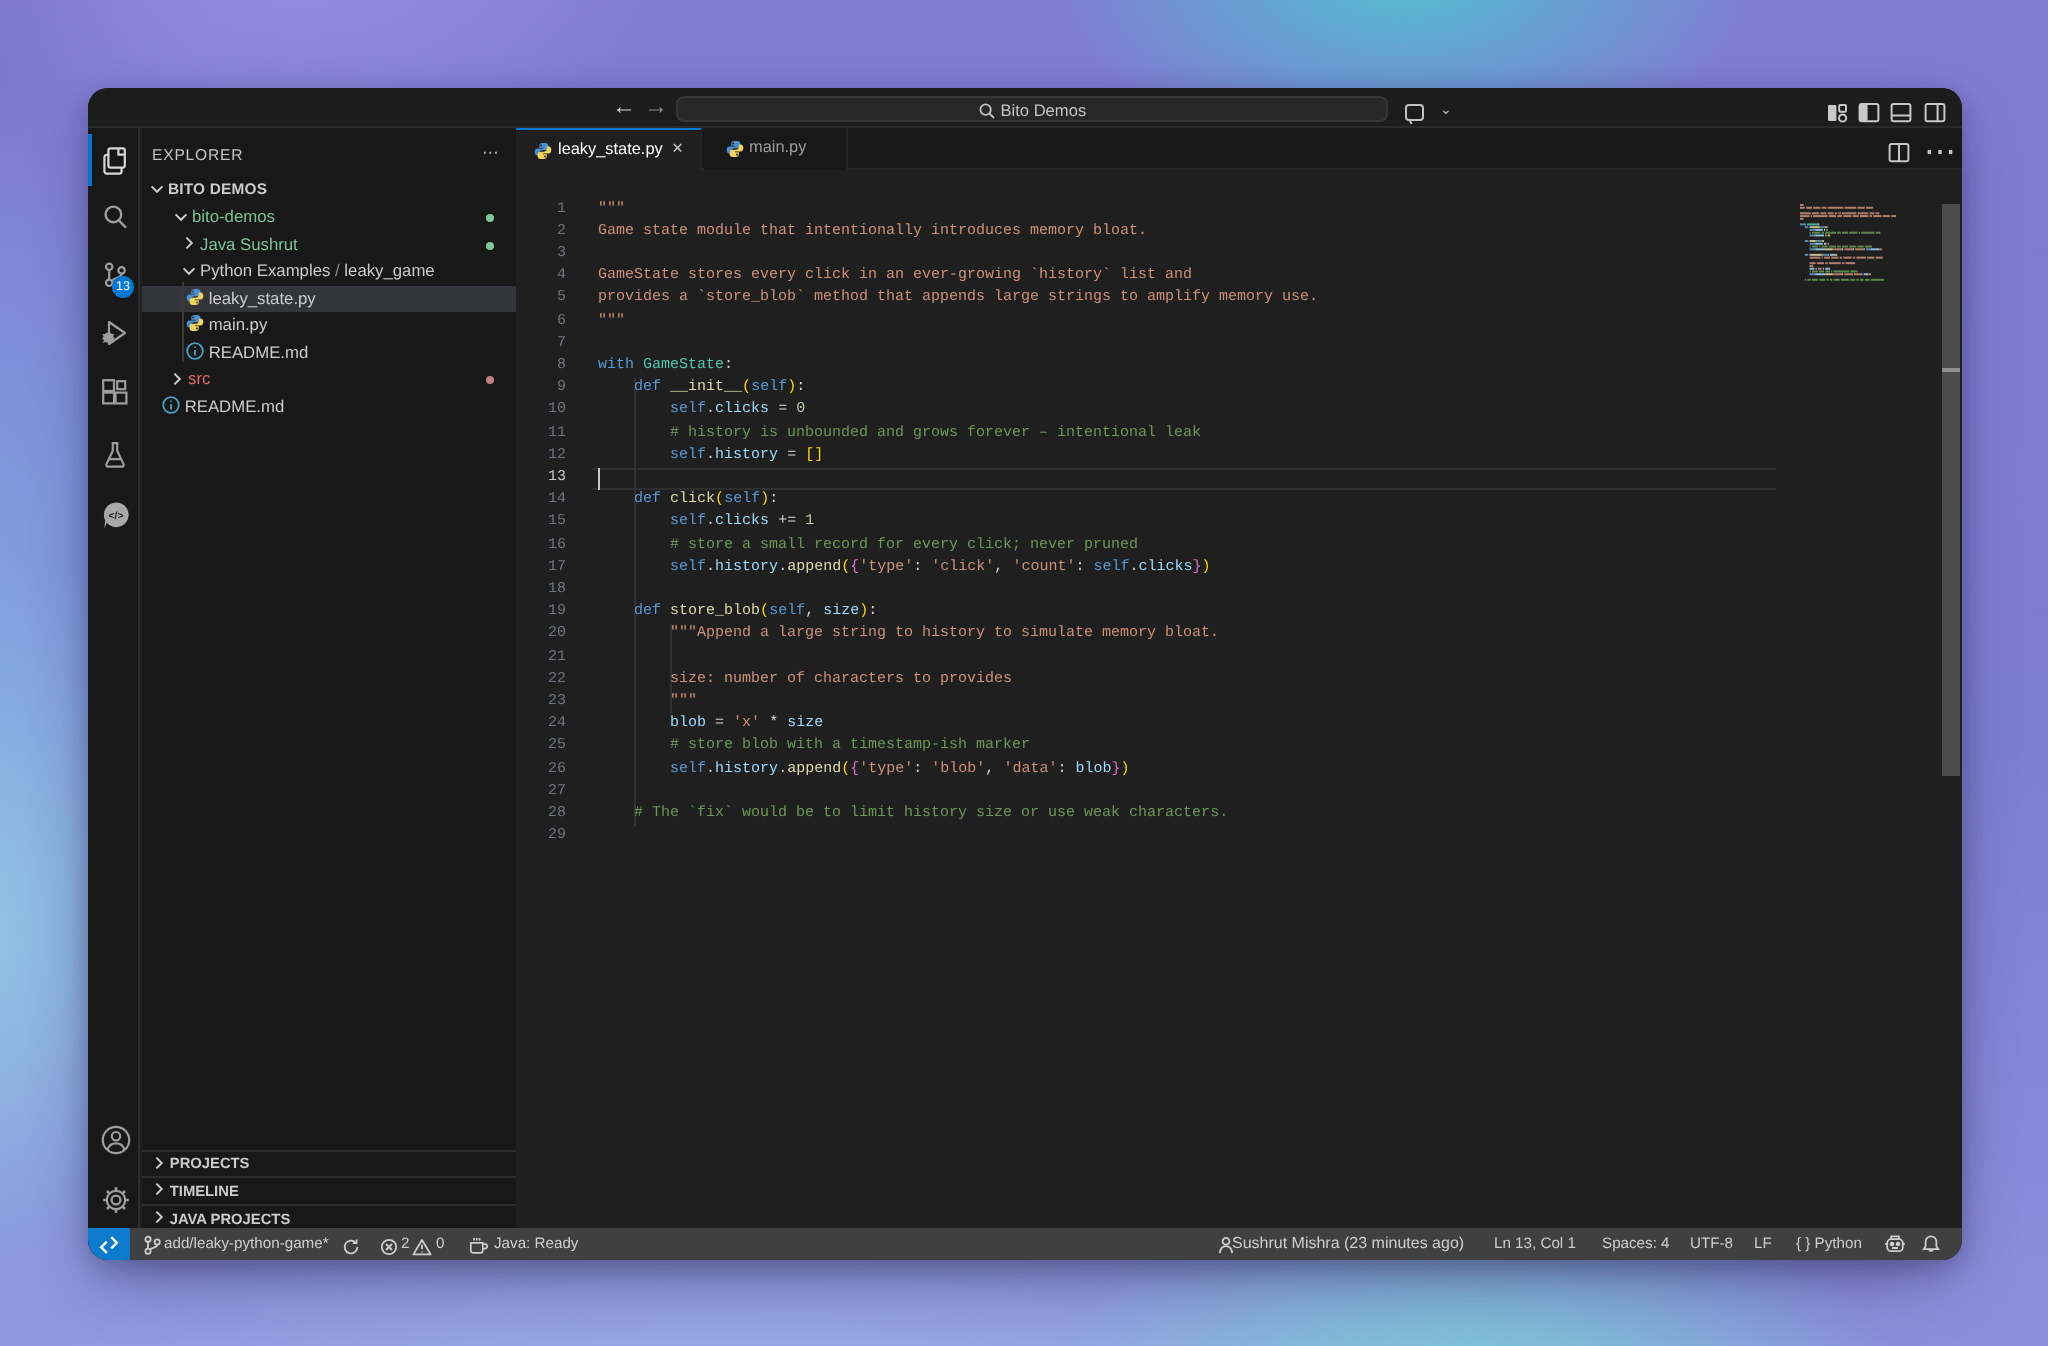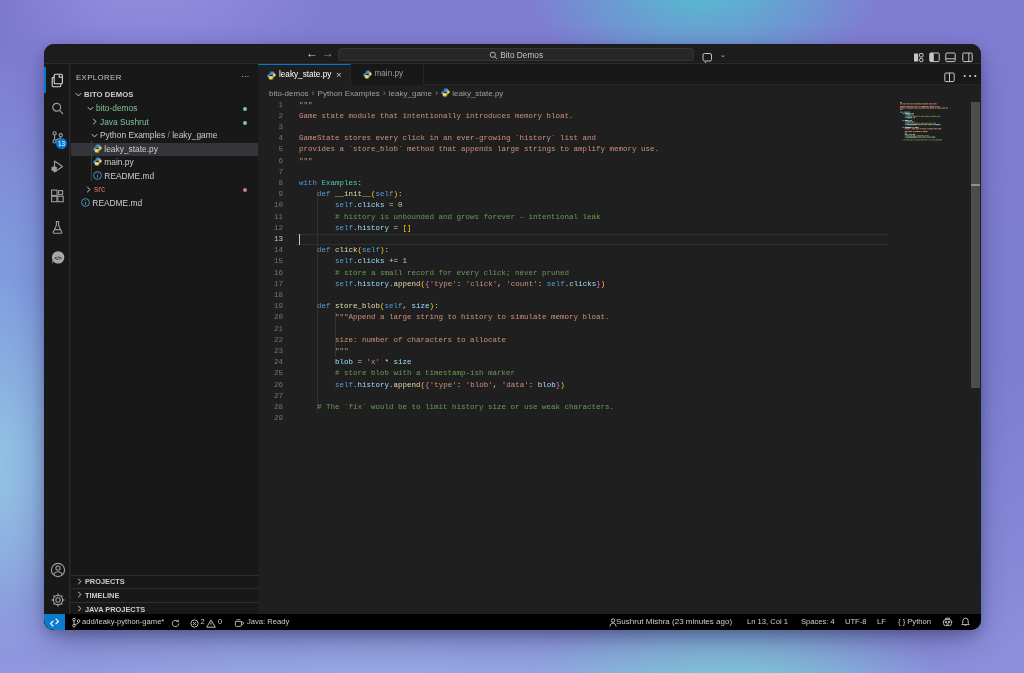--- a/index.html
+++ b/index.html
@@ -13,21 +13,21 @@
  radial-gradient(300px 300px at -20px 280px, rgba(128,165,225,.85), rgba(128,165,225,0) 72%),
  radial-gradient(200px 140px at -30px -30px, rgba(115,110,198,.9), rgba(115,110,198,0) 75%),
  linear-gradient(to bottom, #807cd2 0%, #7c7ed2 55%, #8b8edb 100%)}
 .win{position:absolute;left:44px;top:44px;width:937px;height:586px;border-radius:10px;background:#1f1f1f;
  box-shadow:0 14px 34px -8px rgba(25,25,60,.42), 0 4px 12px rgba(25,25,60,.25);overflow:hidden}
 .tbar{position:absolute;left:0;top:0;width:100%;height:20px;background:#1c1c1c;border-bottom:1px solid #2a2a2a}
 .cc{position:absolute;left:294px;top:4px;width:356px;height:13px;background:#272727;border:1px solid #363636;border-radius:4px;
  color:#c2c2c2;font-size:8.3px;text-align:center;line-height:12px}
 .navarr{position:absolute;top:1.5px;color:#d0d0d0;font-size:12px}
 .ticon{position:absolute;top:5px}
-.statusbar{position:absolute;left:0;bottom:0;width:100%;height:16px;background:#000000;color:#cecece;font-size:7.6px}
+.statusbar{position:absolute;left:0;bottom:0;width:100%;height:16px;background:#404040;color:#cecece;font-size:7.6px}
 .statusbar .it{position:absolute;top:0;height:16px;line-height:16px;white-space:nowrap}
 .remote{position:absolute;left:0;top:0;width:20.5px;height:16px;background:#0c7bce;border-radius:0 0 0 10px}
 .abar{position:absolute;left:0;top:20px;width:26px;height:550px;background:#181818;border-right:1px solid #2b2b2b}
 .abar .ai{position:absolute;left:5.5px}
 .sbar{position:absolute;left:27px;top:20px;width:187px;height:550px;background:#181818;color:#cccccc;font-size:8.4px}
 .row{position:absolute;left:0;width:100%;height:13.6px;line-height:13.6px;white-space:nowrap}
 .grn{color:#7ec49a}.red{color:#e46962}
 .dot{position:absolute;width:4px;height:4px;border-radius:50%;top:5px;left:172px}
 .editor{position:absolute;left:214px;top:20px;width:723px;height:550px;background:#1f1f1f}
 .tabs{position:absolute;left:0;top:0;width:100%;height:21px;background:#181818;border-bottom:1px solid #252525}
@@ -217,24 +217,20 @@
           </svg></span>
         <span style="position:absolute;left:23px;top:4.5px">main.py</span>
       </div>
       <span style="position:absolute;left:686px;top:5px"><svg width="11" height="11" viewBox="0 0 11 11" style="">
           <g fill="none" stroke="#c5c5c5" stroke-width="1">
             <rect x="0.8" y="1" width="9.4" height="8.6" rx="1"></rect>
             <path d="M5.5 1 L5.5 9.6"></path>
           </g>
         </svg></span>
       <span style="position:absolute;left:704px;top:2px;color:#c5c5c5;letter-spacing:1px">⋯</span>
-      <div class="bcrumb"><span style="margin-left:11px">bito-demos</span><span class="chv">›</span><span>Python Examples</span><span class="chv">›</span><span>leaky_game</span><span class="chv">›</span><svg width="9" height="9" viewBox="0 0 9 9" style="vertical-align:-1px">
-          <path d="M4.35 0.5 C3.1 0.5 2.6 1.1 2.6 2 L2.6 2.9 L4.55 2.9 L4.55 3.3 L1.7 3.3 C0.8 3.3 0.35 4 0.35 5 C0.35 6 0.8 6.7 1.7 6.7 L2.6 6.7 L2.6 5.6 C2.6 4.7 3.3 4.1 4.15 4.1 L6 4.1 C6.7 4.1 7.2 3.5 7.2 2.8 L7.2 2 C7.2 1.1 6.6 0.5 5.8 0.5 Z M3.5 1.3 A0.45 0.45 0 1 1 3.5 2.2 A0.45 0.45 0 0 1 3.5 1.3 Z" fill="#4a8fd0"></path>
-          <path d="M4.65 8.5 C5.9 8.5 6.4 7.9 6.4 7 L6.4 6.1 L4.45 6.1 L4.45 5.7 L7.3 5.7 C8.2 5.7 8.65 5 8.65 4 C8.65 3 8.2 2.3 7.3 2.3 L6.4 2.3 L6.4 3.4 C6.4 4.3 5.7 4.9 4.85 4.9 L3 4.9 C2.3 4.9 1.8 5.5 1.8 6.2 L1.8 7 C1.8 7.9 2.4 8.5 3.2 8.5 Z M5.5 7.7 A0.45 0.45 0 1 1 5.5 6.8 A0.45 0.45 0 0 1 5.5 7.7 Z" fill="#f0d35f"></path>
-        </svg> <span>leaky_state.py</span></div>
     </div>
 <div style="position:absolute;left:214px;top:36px;width:723px;height:514px;overflow:hidden">
       <div style="position:absolute;left:38px;top:154.0px;width:592px;height:11.2px;border-top:1px solid #2f2f2f;border-bottom:1px solid #2f2f2f"></div>
       <div class="ig" style="left:59px;top:109.2px;height:224.0px"></div>
       <div class="ig" style="left:77px;top:232.4px;height:44.8px"></div>
       <div class="gut" style="top:19.6px">1
 2
 3
 4
 5
@@ -262,35 +258,35 @@
 27
 28
 29</div>
       <div class="code" style="top:19.6px"><span style="color:#ce9178">"""</span>
 <span style="color:#ce9178">Game state module that intentionally introduces memory bloat.</span>
 
 <span style="color:#ce9178">GameState stores every click in an ever-growing `history` list and</span>
 <span style="color:#ce9178">provides a `store_blob` method that appends large strings to amplify memory use.</span>
 <span style="color:#ce9178">"""</span>
 
-<span style="color:#569cd6">with</span><span style="color:#4ec9b0"> Examples</span><span style="color:#d4d4d4">:</span>
+<span style="color:#569cd6">with</span><span style="color:#4ec9b0"> GameState</span><span style="color:#d4d4d4">:</span>
     <span style="color:#569cd6">def</span><span style="color:#dcdcaa"> __init__</span><span style="color:#ffd700">(</span><span style="color:#569cd6">self</span><span style="color:#ffd700">)</span><span style="color:#d4d4d4">:</span>
         <span style="color:#569cd6">self</span><span style="color:#d4d4d4">.</span><span style="color:#9cdcfe">clicks</span><span style="color:#d4d4d4"> = </span><span style="color:#b5cea8">0</span>
         <span style="color:#6a9955"># history is unbounded and grows forever – intentional leak</span>
         <span style="color:#569cd6">self</span><span style="color:#d4d4d4">.</span><span style="color:#9cdcfe">history</span><span style="color:#d4d4d4"> = </span><span style="color:#ffd700">[]</span>
 
     <span style="color:#569cd6">def</span><span style="color:#dcdcaa"> click</span><span style="color:#ffd700">(</span><span style="color:#569cd6">self</span><span style="color:#ffd700">)</span><span style="color:#d4d4d4">:</span>
         <span style="color:#569cd6">self</span><span style="color:#d4d4d4">.</span><span style="color:#9cdcfe">clicks</span><span style="color:#d4d4d4"> += </span><span style="color:#b5cea8">1</span>
         <span style="color:#6a9955"># store a small record for every click; never pruned</span>
         <span style="color:#569cd6">self</span><span style="color:#d4d4d4">.</span><span style="color:#9cdcfe">history</span><span style="color:#d4d4d4">.</span><span style="color:#dcdcaa">append</span><span style="color:#ffd700">(</span><span style="color:#da70d6">{</span><span style="color:#ce9178">'type'</span><span style="color:#d4d4d4">: </span><span style="color:#ce9178">'click'</span><span style="color:#d4d4d4">, </span><span style="color:#ce9178">'count'</span><span style="color:#d4d4d4">: </span><span style="color:#569cd6">self</span><span style="color:#d4d4d4">.</span><span style="color:#9cdcfe">clicks</span><span style="color:#da70d6">}</span><span style="color:#ffd700">)</span>
 
     <span style="color:#569cd6">def</span><span style="color:#dcdcaa"> store_blob</span><span style="color:#ffd700">(</span><span style="color:#569cd6">self</span><span style="color:#d4d4d4">, </span><span style="color:#9cdcfe">size</span><span style="color:#ffd700">)</span><span style="color:#d4d4d4">:</span>
         <span style="color:#ce9178">"""Append a large string to history to simulate memory bloat.</span>
 
-        <span style="color:#ce9178">size: number of characters to allocate</span>
+        <span style="color:#ce9178">size: number of characters to provides</span>
         <span style="color:#ce9178">"""</span>
         <span style="color:#9cdcfe">blob</span><span style="color:#d4d4d4"> = </span><span style="color:#ce9178">'x'</span><span style="color:#d4d4d4"> * </span><span style="color:#9cdcfe">size</span>
         <span style="color:#6a9955"># store blob with a timestamp-ish marker</span>
         <span style="color:#569cd6">self</span><span style="color:#d4d4d4">.</span><span style="color:#9cdcfe">history</span><span style="color:#d4d4d4">.</span><span style="color:#dcdcaa">append</span><span style="color:#ffd700">(</span><span style="color:#da70d6">{</span><span style="color:#ce9178">'type'</span><span style="color:#d4d4d4">: </span><span style="color:#ce9178">'blob'</span><span style="color:#d4d4d4">, </span><span style="color:#ce9178">'data'</span><span style="color:#d4d4d4">: </span><span style="color:#9cdcfe">blob</span><span style="color:#da70d6">}</span><span style="color:#ffd700">)</span>
 
     <span style="color:#6a9955"># The `fix` would be to limit history size or use weak characters.</span>
 </div>
       <div style="position:absolute;left:40.5px;top:154.0px;width:1px;height:11px;background:#c8c8c8"></div>
       <svg width="56" height="46" viewBox="0 0 56 46" style="position:absolute;left:642px;top:20.9px">
         <rect x="0.00" y="1.00" width="1.80" height="1" fill="#ce9178" fill-opacity="0.85"></rect>

